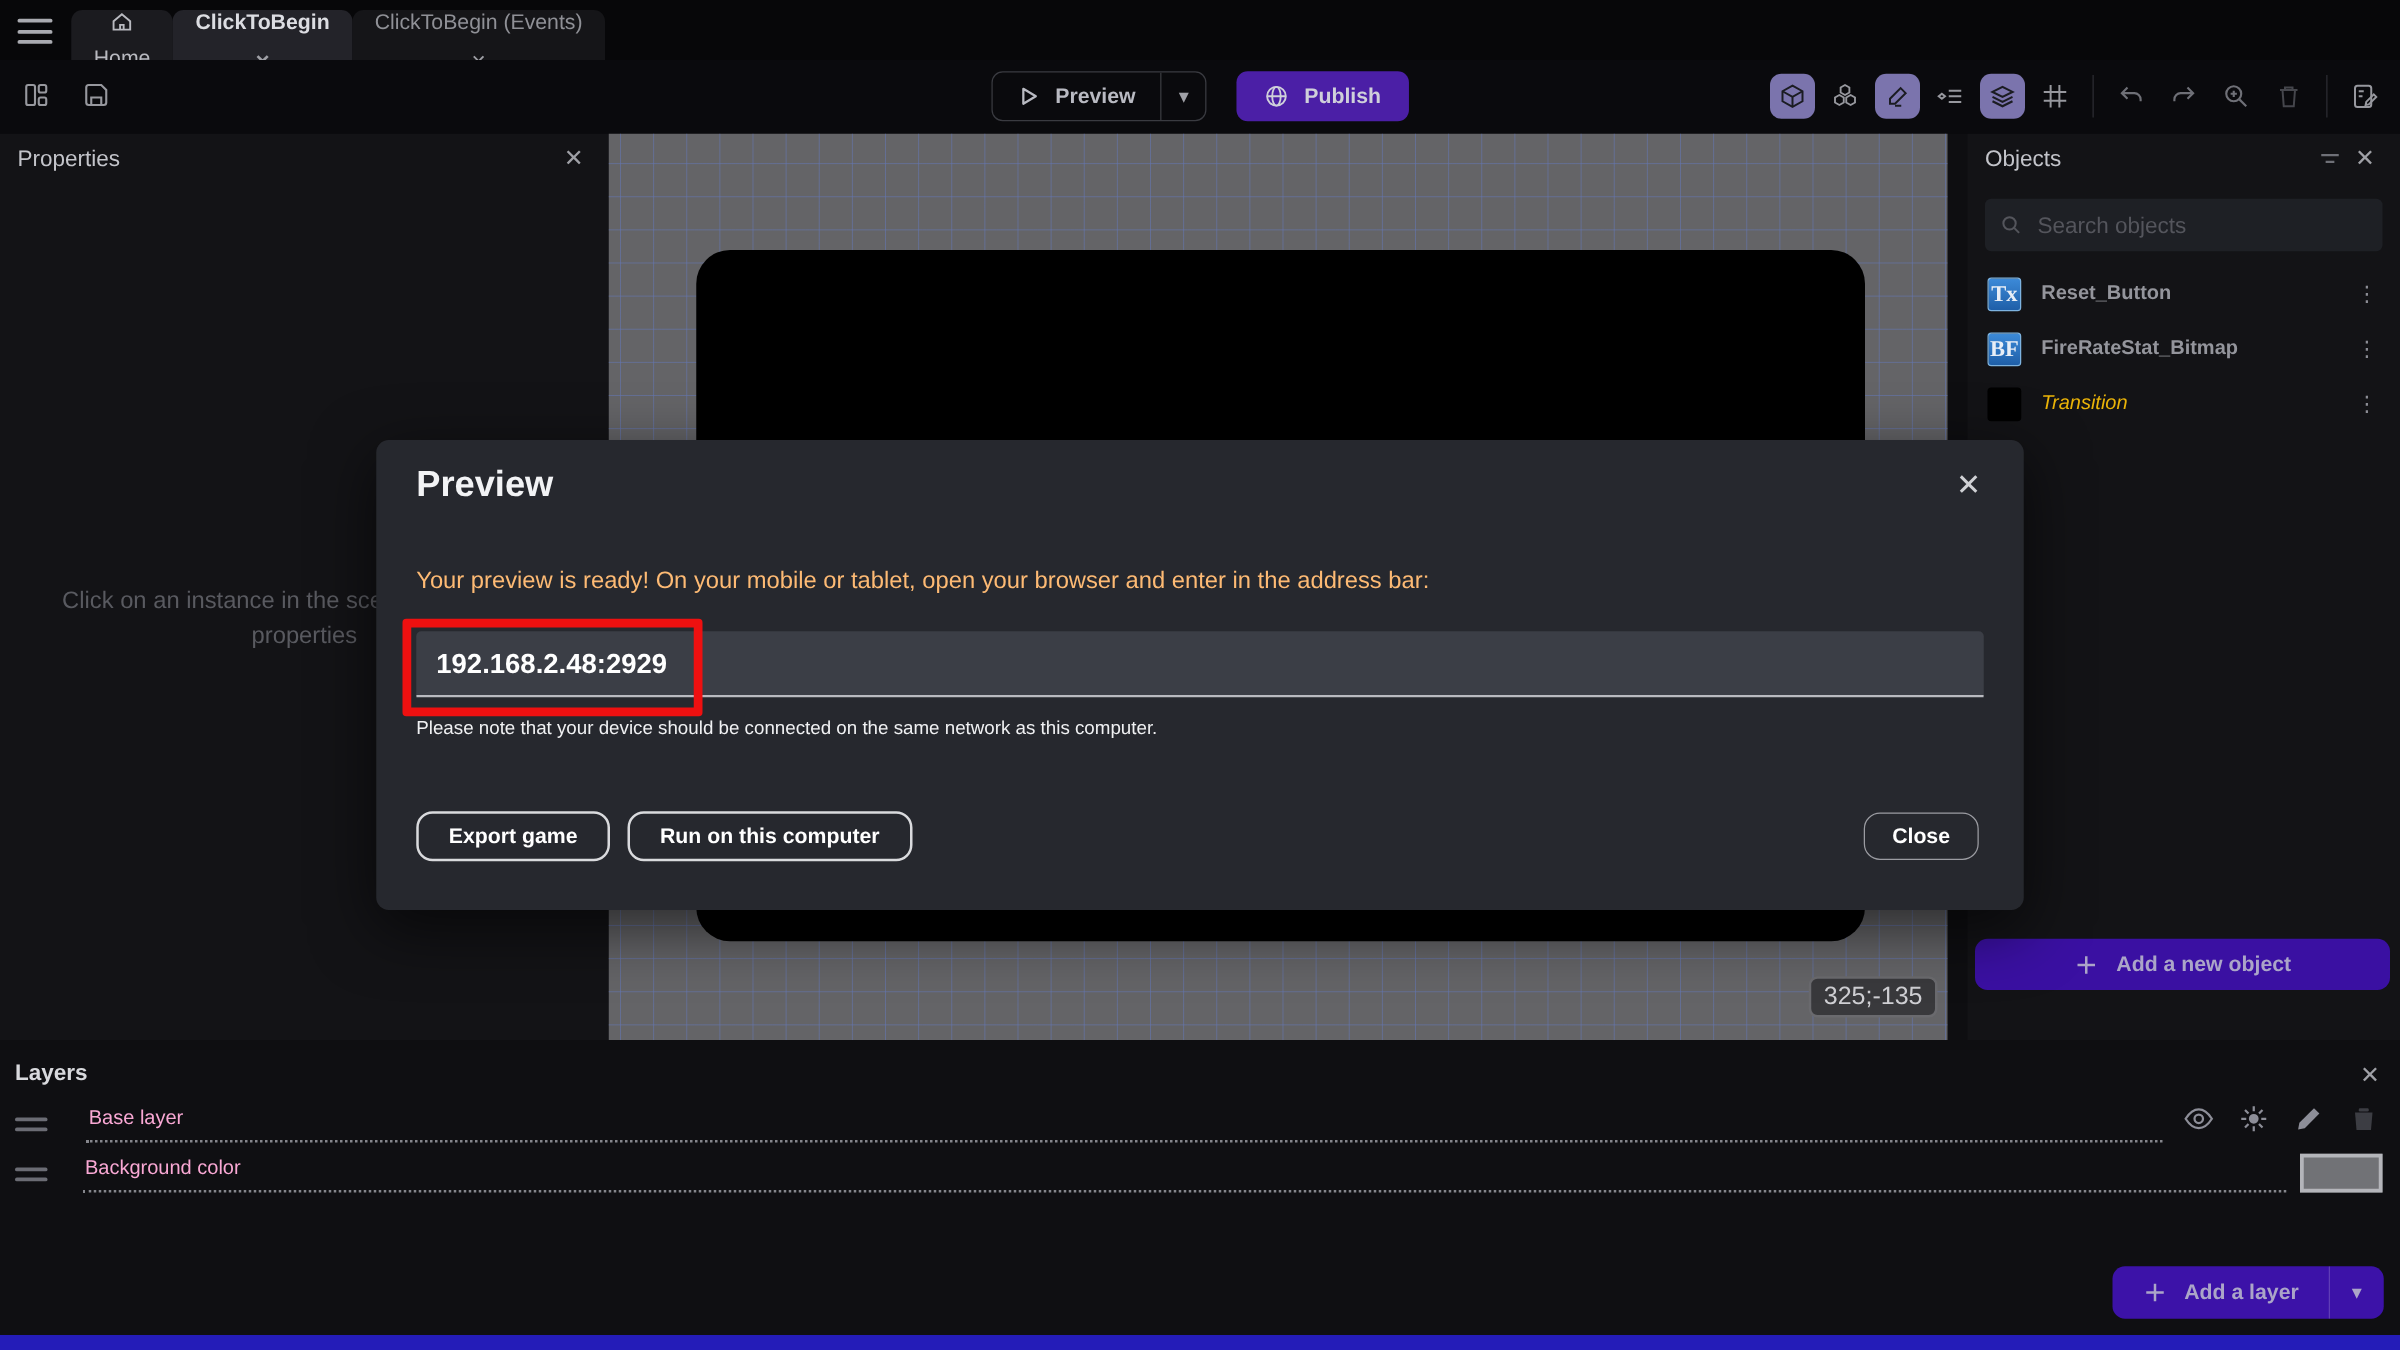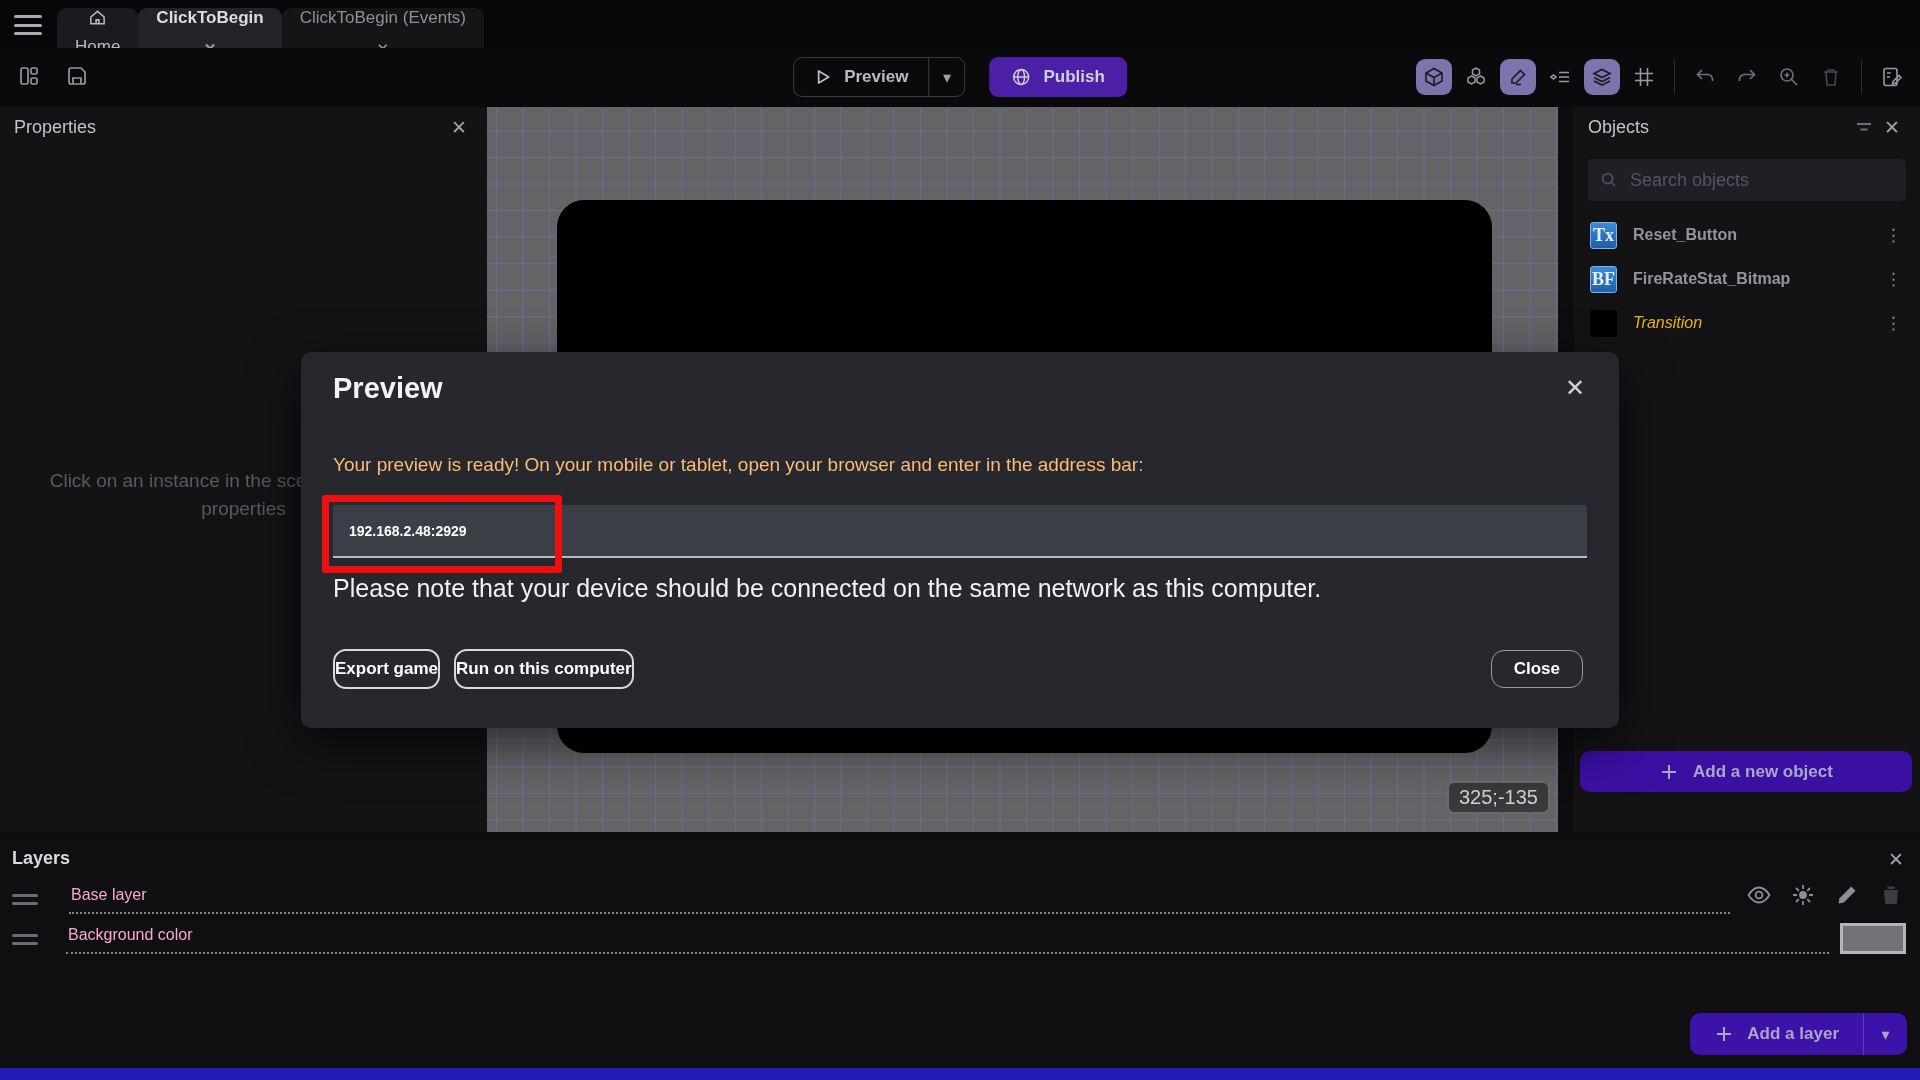--- a/index.html
+++ b/index.html
@@ -81,25 +81,25 @@
   .add-layer-main { display:flex; align-items:center; gap:13px; padding:0 24px; color:#aba5c8; font-weight:bold; font-size:17px; }
   .add-layer-caret { width:44px; display:flex; align-items:center; justify-content:center; border-left:1px solid rgba(255,255,255,.18); color:#aba5c8; }
 
   .bottom-strip { position:absolute; left:0; top:1068px; width:1920px; height:12px; background:#241cb8; }
 
   
   .modal { position:absolute; left:301px; top:352px; width:1318px; height:376px; background:#26282e; border-radius:10px; box-shadow:0 14px 50px rgba(0,0,0,.6); }
   .modal-title { position:absolute; left:32px; top:20px; color:#f2f3f5; font-size:29px; font-weight:bold; }
   .modal-close { position:absolute; right:34px; top:22px; color:#d0d1d5; font-size:24px; cursor:pointer; }
   .modal-ready { position:absolute; left:32px; top:102px; color:#fdba74; font-size:19px; }
-  .address-input { position:absolute; left:32px; top:153px; width:1254px; height:53px; background:#3b3e46; border:none; border-bottom:2px solid #b9bac0; border-radius:4px 4px 0 0; color:#ffffff; font-size:14px; font-weight:bold; padding:0 16px; outline:none; font-family:"Liberation Sans",sans-serif; }
+  .address-input { position:absolute; left:32px; top:153px; width:1254px; height:53px; background:#3b3e46; border:none; border-bottom:2px solid #b9bac0; border-radius:4px 4px 0 0; color:#ffffff; font-size:22px; font-weight:bold; padding:0 16px; outline:none; font-family:"Liberation Sans",sans-serif; }
   .red-annotation { position:absolute; left:21px; top:143px; width:240px; height:78px; border:7px solid #ee1010; border-radius:3px; pointer-events:none; }
-  .modal-note { position:absolute; left:32px; top:222px; color:#f0f1f3; font-size:25px;text-align:right; }
+  .modal-note { position:absolute; left:32px; top:222px; color:#f0f1f3; font-size:15px;text-align:right; }
   .modal-actions { position:absolute; left:32px; right:36px; top:297px; display:flex; gap:14px; align-items:center; }
-  .btn-outline { border:2px solid #d9dadd; border-radius:13px; background:transparent; color:#ffffff; font-weight:bold; font-size:17px; padding:8px 0; cursor:pointer; font-family:"Liberation Sans",sans-serif; }
+  .btn-outline { border:2px solid #d9dadd; border-radius:13px; background:transparent; color:#ffffff; font-weight:bold; font-size:17px; padding:8px 24px; cursor:pointer; font-family:"Liberation Sans",sans-serif; }
   .btn-outline.subtle { border:1.5px solid #9b9ca2; margin-left:auto; padding:8px 22px; }
 
   svg { display:block; }
 </style>
 </head>
 <body>
 
 <div class="app">
 
   <div class="tabbar">

